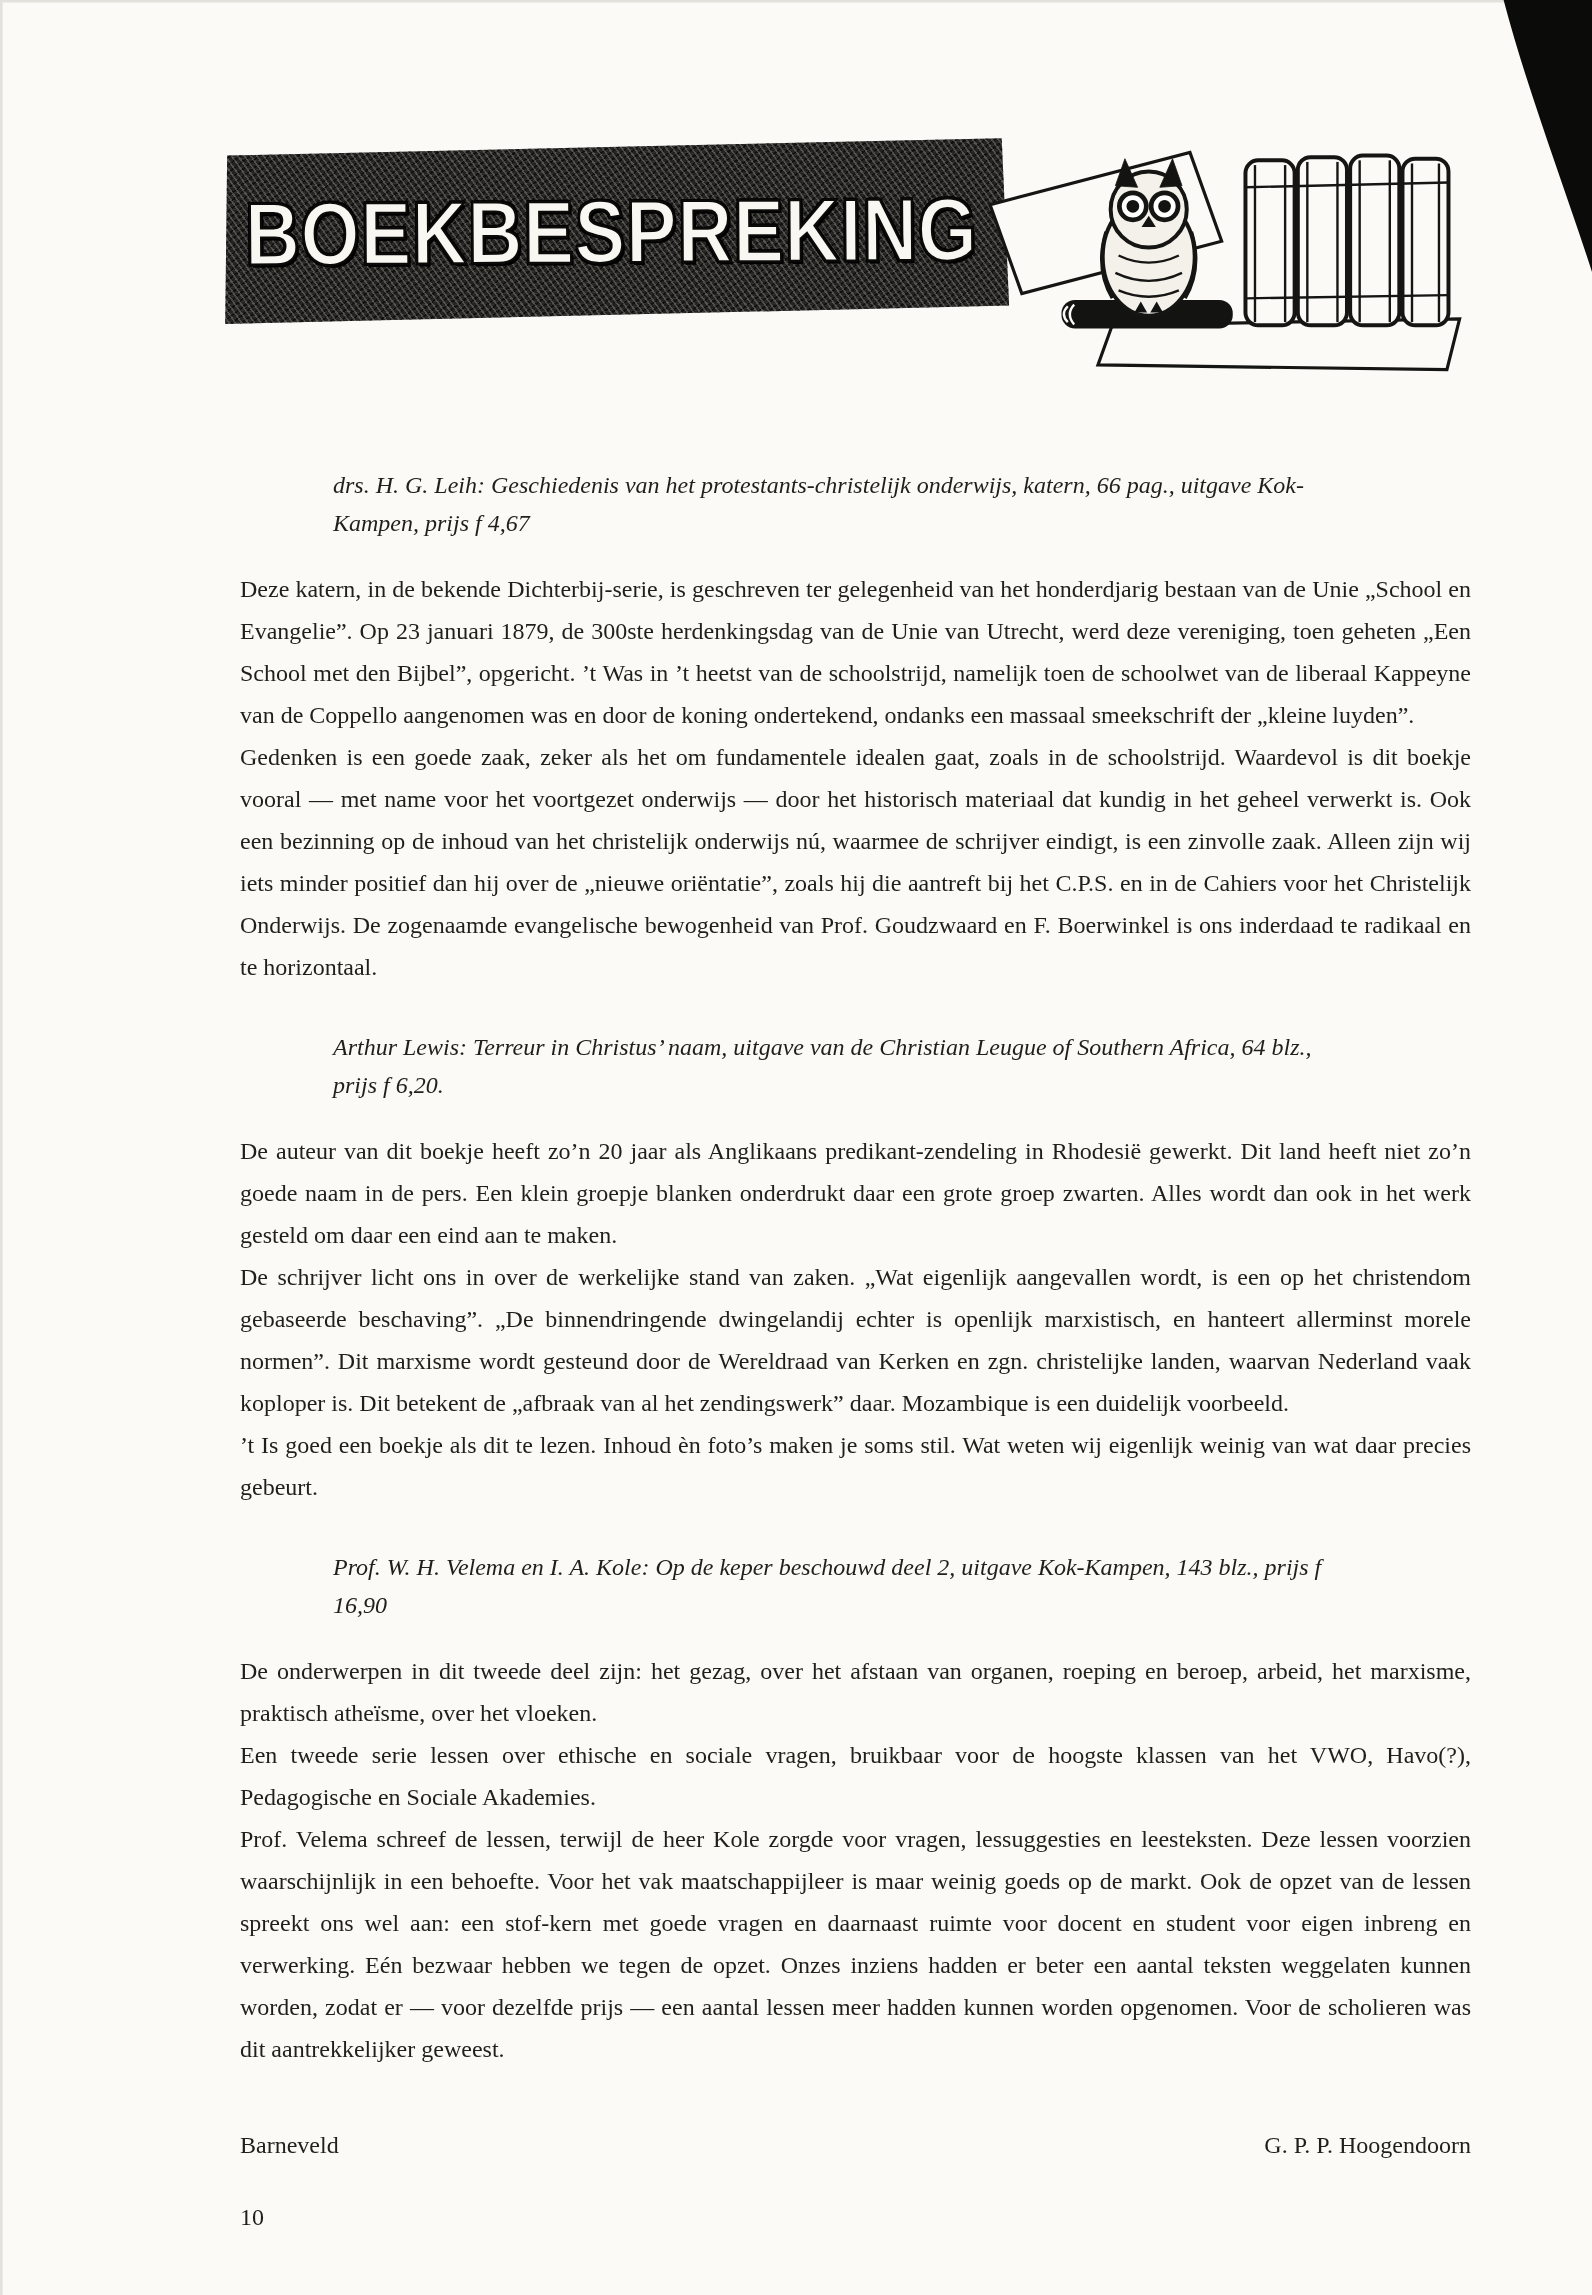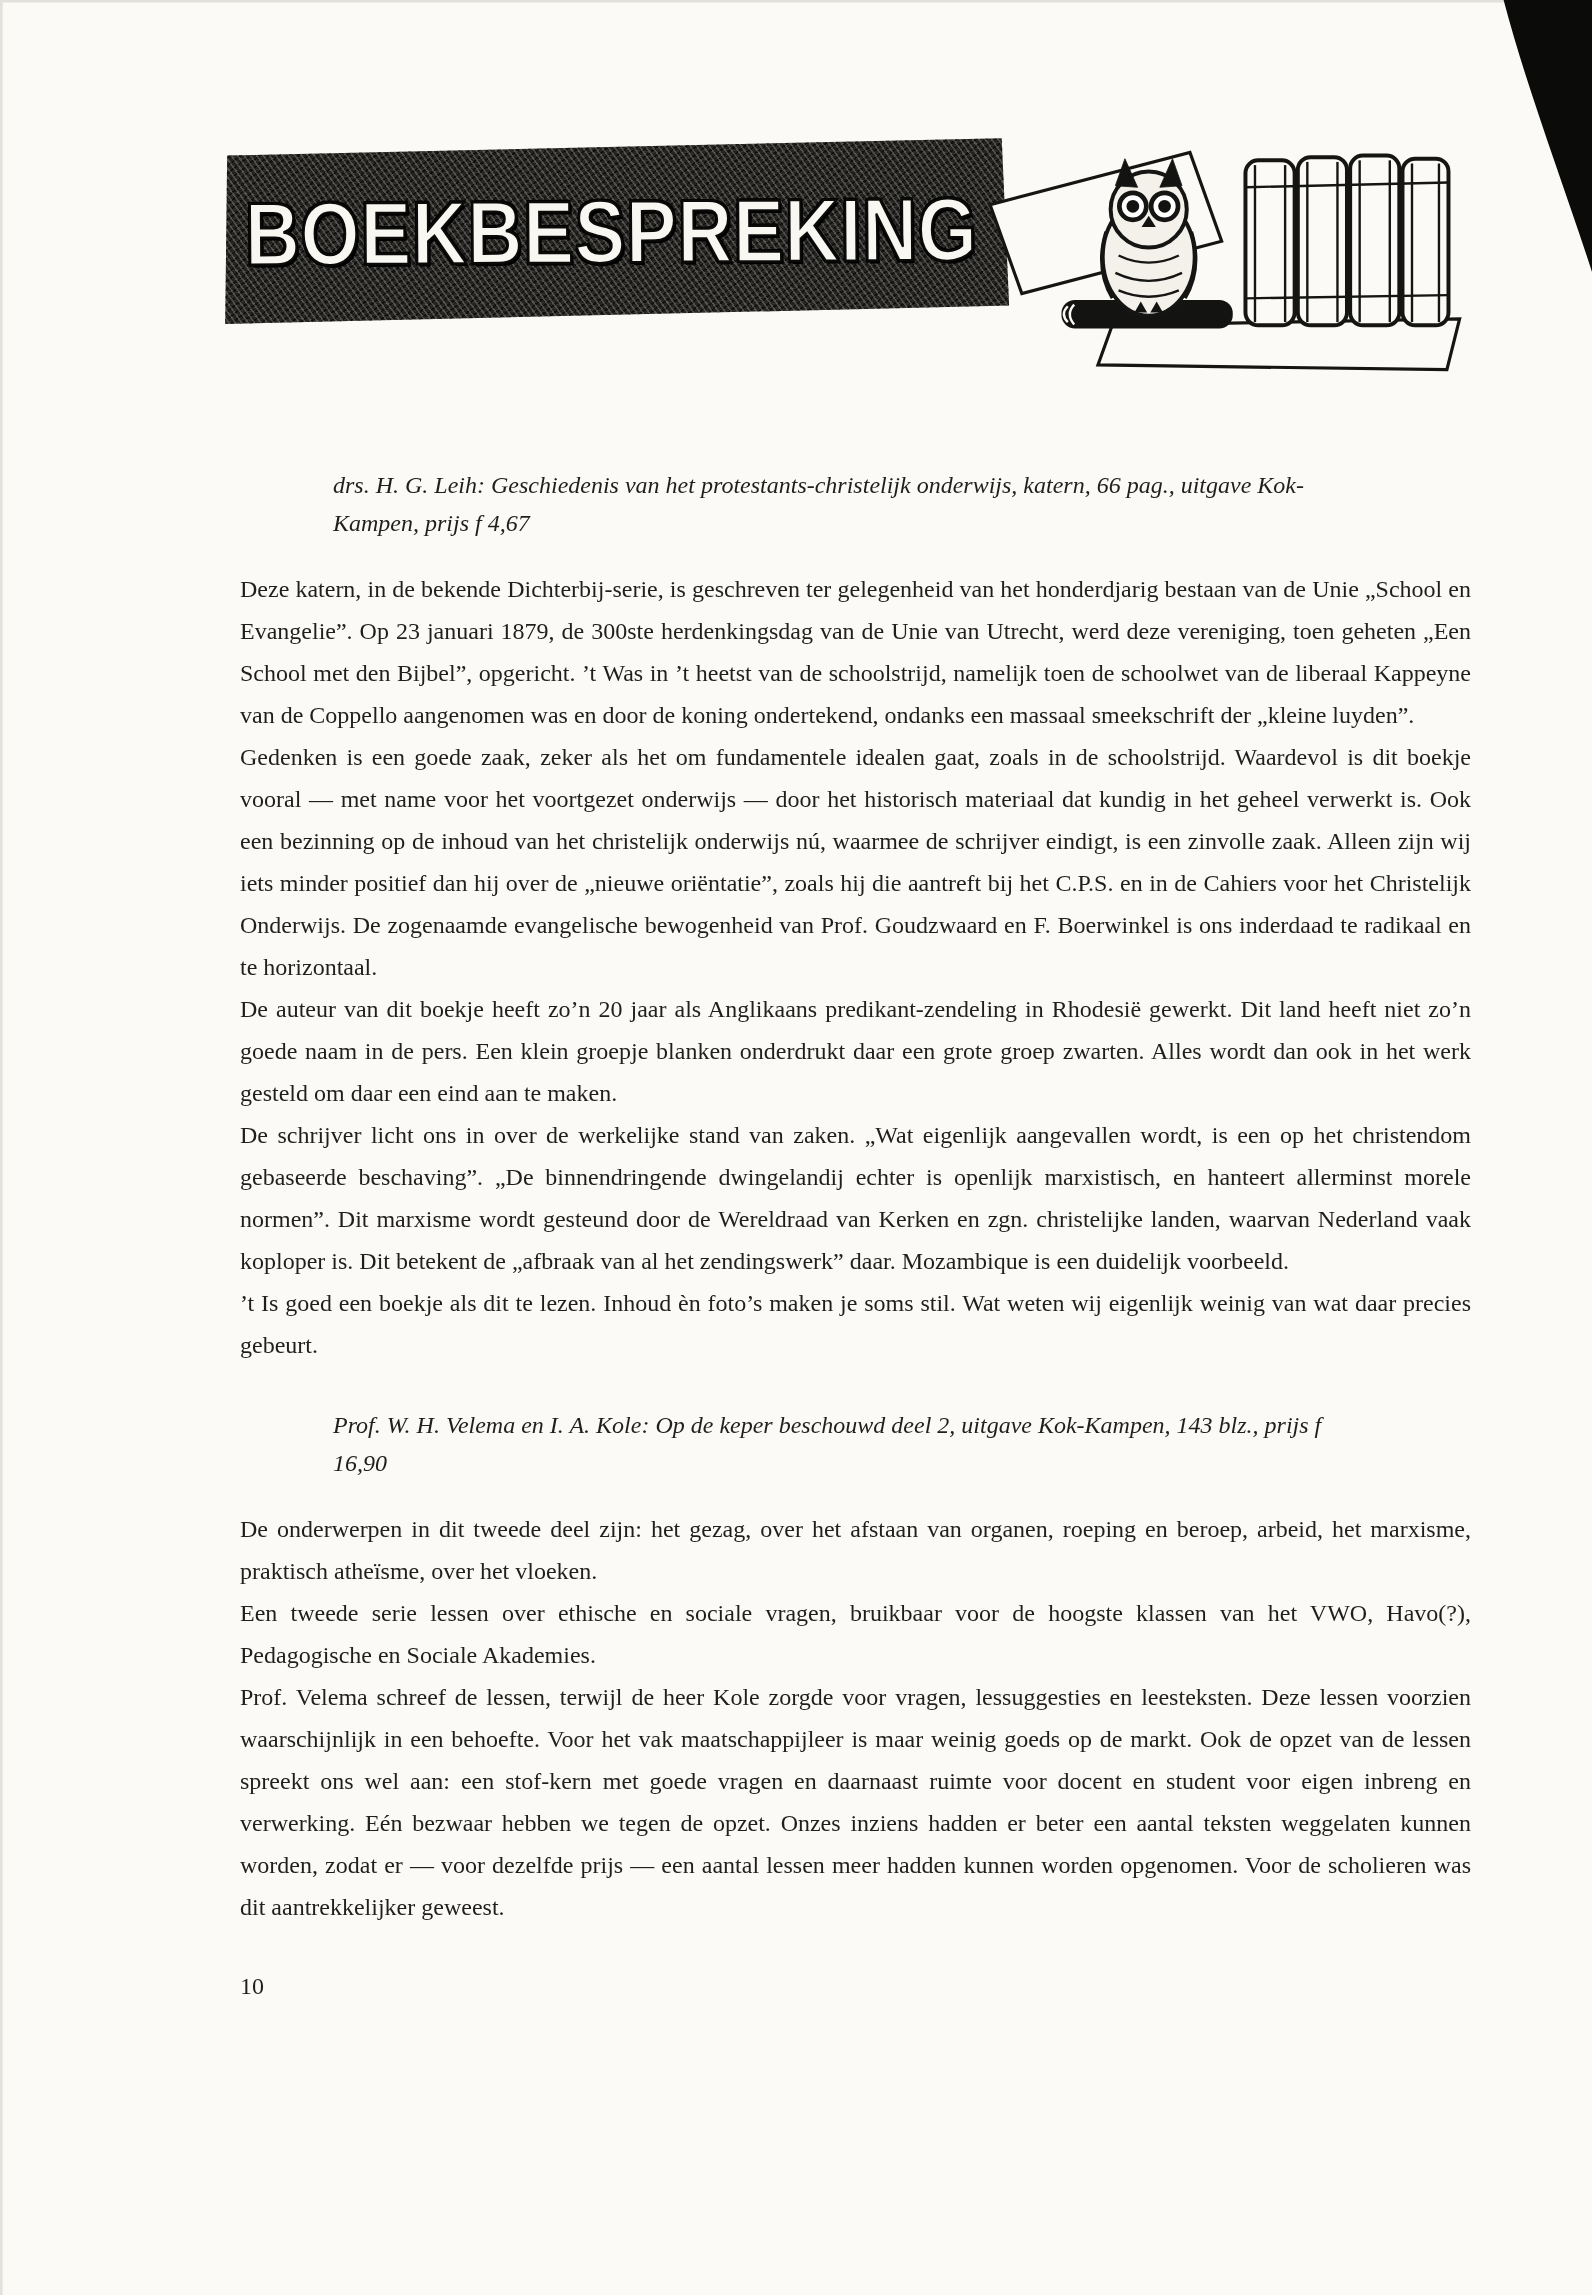--- a/index.html
+++ b/index.html
@@ -176,30 +176,35 @@
       </svg>
     </div>
 
     <section>
       <div class="review-heading">drs. H. G. Leih: Geschiedenis van het protestants-christelijk onderwijs, katern, 66 pag., uitgave Kok-Kampen, prijs f 4,67</div>
       <p class="review-paragraph">Deze katern, in de bekende Dichterbij-serie, is geschreven ter gelegenheid van het honderdjarig bestaan van de Unie „School en Evangelie”. Op 23 januari 1879, de 300ste herdenkingsdag van de Unie van Utrecht, werd deze vereniging, toen geheten „Een School met den Bijbel”, opgericht. ’t Was in ’t heetst van de schoolstrijd, namelijk toen de schoolwet van de liberaal Kappeyne van de Coppello aangenomen was en door de koning ondertekend, ondanks een massaal smeekschrift der „kleine luyden”.</p>
       <p class="review-paragraph">Gedenken is een goede zaak, zeker als het om fundamentele idealen gaat, zoals in de schoolstrijd. Waardevol is dit boekje vooral — met name voor het voortgezet onderwijs — door het historisch materiaal dat kundig in het geheel verwerkt is. Ook een bezinning op de inhoud van het christelijk onderwijs nú, waarmee de schrijver eindigt, is een zinvolle zaak. Alleen zijn wij iets minder positief dan hij over de „nieuwe oriëntatie”, zoals hij die aantreft bij het C.P.S. en in de Cahiers voor het Christelijk Onderwijs. De zogenaamde evangelische bewogenheid van Prof. Goudzwaard en F. Boerwinkel is ons inderdaad te radikaal en te horizontaal.</p>
     </section>
 
     <section>
+      <div class="review-heading">Arthur Lewis: Terreur in Christus’ naam, uitgave van de Christian Leugue of Southern Africa, 64 blz., prijs f 6,20.</div>
       <p class="review-paragraph">De auteur van dit boekje heeft zo’n 20 jaar als Anglikaans predikant-zendeling in Rhodesië gewerkt. Dit land heeft niet zo’n goede naam in de pers. Een klein groepje blanken onderdrukt daar een grote groep zwarten. Alles wordt dan ook in het werk gesteld om daar een eind aan te maken.</p>
       <p class="review-paragraph">De schrijver licht ons in over de werkelijke stand van zaken. „Wat eigenlijk aangevallen wordt, is een op het christendom gebaseerde beschaving”. „De binnendringende dwingelandij echter is openlijk marxistisch, en hanteert allerminst morele normen”. Dit marxisme wordt gesteund door de Wereldraad van Kerken en zgn. christelijke landen, waarvan Nederland vaak koploper is. Dit betekent de „afbraak van al het zendingswerk” daar. Mozambique is een duidelijk voorbeeld.</p>
       <p class="review-paragraph">’t Is goed een boekje als dit te lezen. Inhoud èn foto’s maken je soms stil. Wat weten wij eigenlijk weinig van wat daar precies gebeurt.</p>
     </section>
 
     <section>
       <div class="review-heading">Prof. W. H. Velema en I. A. Kole: Op de keper beschouwd deel 2, uitgave Kok-Kampen, 143 blz., prijs f 16,90</div>
       <p class="review-paragraph">De onderwerpen in dit tweede deel zijn: het gezag, over het afstaan van organen, roeping en beroep, arbeid, het marxisme, praktisch atheïsme, over het vloeken.</p>
       <p class="review-paragraph">Een tweede serie lessen over ethische en sociale vragen, bruikbaar voor de hoogste klassen van het VWO, Havo(?), Pedagogische en Sociale Akademies.</p>
       <p class="review-paragraph">Prof. Velema schreef de lessen, terwijl de heer Kole zorgde voor vragen, lessuggesties en leesteksten. Deze lessen voorzien waarschijnlijk in een behoefte. Voor het vak maatschappijleer is maar weinig goeds op de markt. Ook de opzet van de lessen spreekt ons wel aan: een stof-kern met goede vragen en daarnaast ruimte voor docent en student voor eigen inbreng en verwerking. Eén bezwaar hebben we tegen de opzet. Onzes inziens hadden er beter een aantal teksten weggelaten kunnen worden, zodat er — voor dezelfde prijs — een aantal lessen meer hadden kunnen worden opgenomen. Voor de scholieren was dit aantrekkelijker geweest.</p>
     </section>
 
+    <div class="footer-row">
+      <span>Barneveld</span>
+      <span>G. P. P. Hoogendoorn</span>
+    </div>
 
     <div class="page-number">10</div>
 
   </div>
 </div>
 
 
 </body></html>

